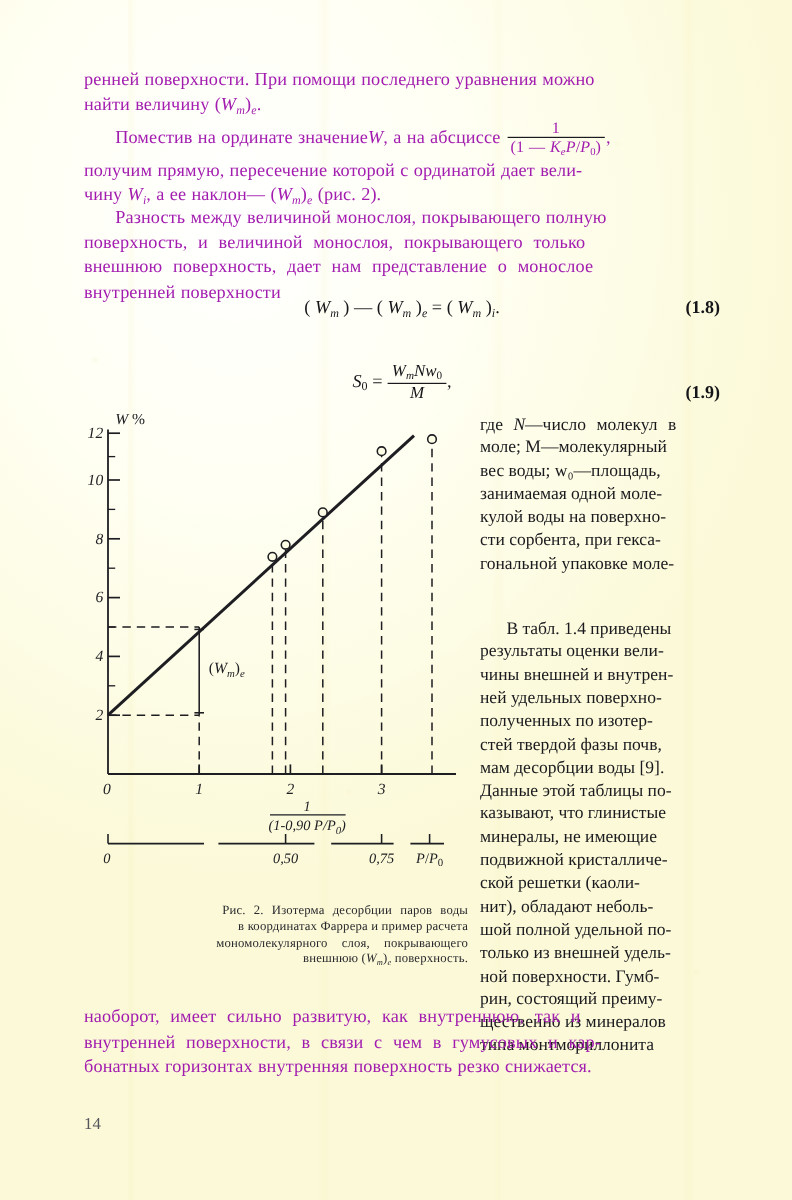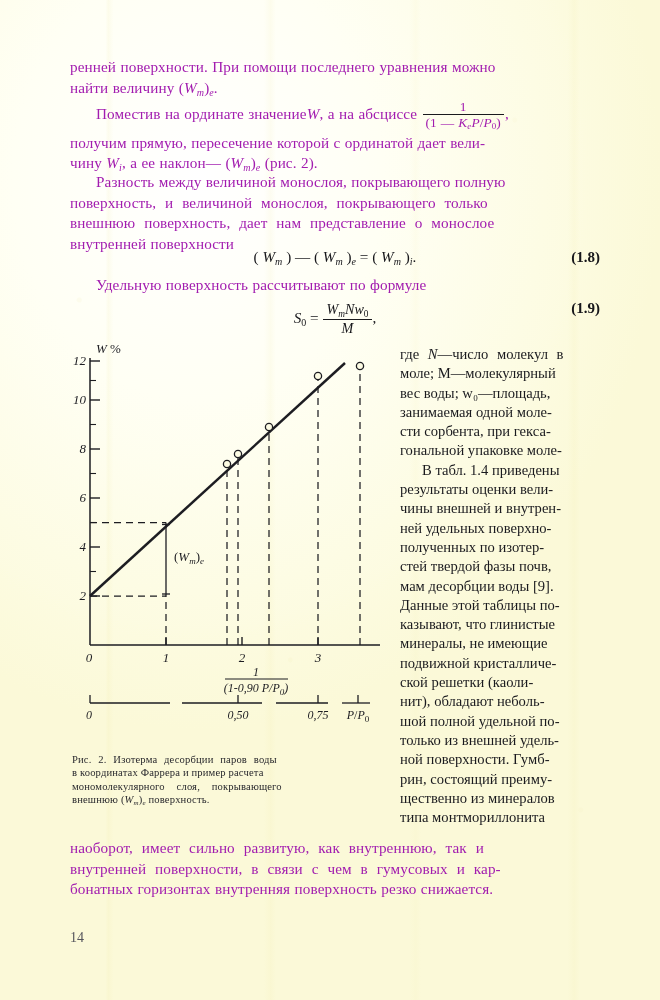--- a/index.html
+++ b/index.html
@@ -110,40 +110,40 @@
     width: 320px; height: 470px;
   }
   #figsvg { display: block; }
 
   .cap {
     position: absolute;
     left: 2px; top: 408px;
     width: 318px;
     font-size: 10.6px;
     line-height: 13.4px;
-    text-align: left;
+    text-align: right;
     color: #2a2a2e;
     letter-spacing: .15px;
   }
   .cap .l { display: block; }
   .cap .j  { word-spacing: 4px; }
   .cap .j2 { word-spacing: 9px; }
 
   
   #rightcol {
     position: absolute;
     left: 330px; top: 345px;
     width: 200px;
     font-size: 14.6px;
     line-height: 19.3px;
     text-align: justify;
     color: #1a1a1e;
   }
   #rightcol p { margin: 0; }
-  #rightcol p.ind { text-indent: 22px; }
+  #rightcol p.ind { text-indent: 22px; margin-top: 35px; }
 
   
   #pagenum {
     position: absolute;
     left: 70px; top: 930px;
     font-size: 14px;
     color: #55555c;
   }
 
   .blk { margin: 0; }
@@ -175,25 +175,24 @@
     <div class="blk wide">поверхность, и величиной монослоя, покрывающего только</div>
     <div class="blk wide">внешнюю поверхность, дает нам представление о монослое</div>
     <div class="blk nojust">внутренней поверхности</div>
   </div>
 
   <div class="eqline" style="position:absolute; left:0; top:247px; width:530px;">
     <div class="eqbody"><span>( </span><span class="mi">W</span><sub class="s">m</sub><span> ) — ( </span><span class="mi">W</span><sub class="s">m</sub><span> )</span><sub class="s">e</sub><span> = ( </span><span class="mi">W</span><sub class="s">m</sub><span> )</span><sub class="s">i</sub><span>.</span></div>
     <span class="eqnum">(1.8)</span>
   </div>
 
-  <div class="para nojust" style="position:absolute; left:0; top:275px; width:530px; text-indent:26px;">Удельную поверхность рассчитывают по формуле</div>
 
   <div class="eqline" style="position:absolute; left:0; top:298px; width:530px; height:40px;">
     <div class="eqbody" style="padding-top:4px;"><span class="mi">S</span><sub class="sr">0</sub><span> = </span><span class="frac"><span class="num"><span class="mi">W</span><sub class="s">m</sub><span class="mi">N</span><span class="mi">w</span><sub class="sr">0</sub></span><span class="den mi">M</span></span><span>,</span></div>
-    <span class="eqnum" style="top:0;">(1.9)</span>
+    <span class="eqnum" style="top:20px;">(1.9)</span>
   </div>
 
   <div id="figwrap">
     <svg id="figsvg" width="320" height="400" viewBox="0 0 320 400">
       <g fill="none" stroke="#1d1d22" stroke-linecap="butt">
 
         <line x1="20" y1="300" x2="310" y2="300" stroke-width="1.5"></line>
         <line x1="20" y1="300" x2="20" y2="13" stroke-width="1.5"></line>
 
         <g stroke-width="1.4">
@@ -312,20 +311,21 @@
       <span class="l j2">мономолекулярного    слоя,    покрывающего</span>
       <span class="l"><span>внешнюю  (</span><span class="mi">W</span><sub class="s">m</sub><span>)</span><sub class="s">e</sub><span> поверхность.</span></span>
     </div>
   </div>
 
   <div id="rightcol">
     <p class="wide"><span>где </span><span class="mi">N</span><span>—число  молекул  в</span></p>
     <p>моле;   M—молекулярный</p>
     <p>вес воды; w₀—площадь,</p>
     <p>занимаемая одной моле-</p>
+    <p>кулой воды на поверхно-</p>
     <p>сти сорбента, при гекса-</p>
     <p>гональной упаковке моле-</p>
     <p class="ind">В табл. 1.4 приведены</p>
     <p>результаты оценки вели-</p>
     <p>чины внешней и внутрен-</p>
     <p>ней удельных поверхно-</p>
     <p>полученных  по  изотер-</p>
     <p>стей твердой  фазы почв,</p>
     <p>мам десорбции  воды [9].</p>
     <p>Данные этой таблицы по-</p>

